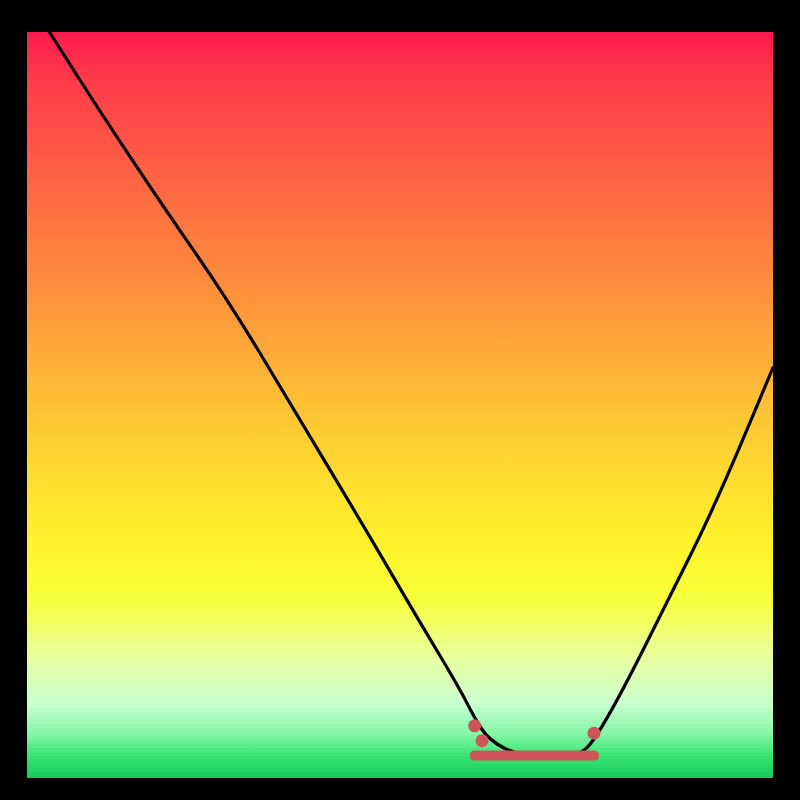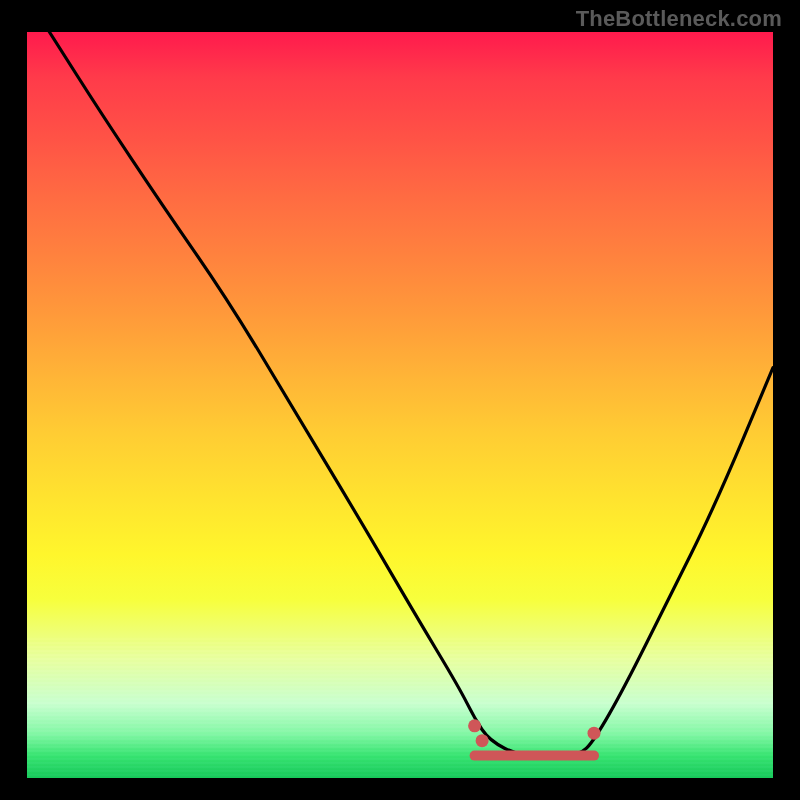--- a/index.html
+++ b/index.html
@@ -92,21 +92,20 @@
     stroke-linecap: round;
   }
   .dot {
     fill: #cf5658;
   }
 </style>
 </head>
 <body>
 
 <div class="frame">
-  <div class="watermark">TheBottleneck.com</div>
 
   <div class="plot-area">
     <div class="stripes"></div>
 
     <svg viewBox="0 0 746 746">
       <path id="curve-path" class="curve" d="M 22.4 0.0 Q 22.4 0.0 48.5 41.0 Q 74.6 82.1 104.5 126.8 Q 134.3 171.6 167.8 220.1 Q 201.4 268.6 235.0 324.5 Q 268.6 380.5 302.1 436.4 Q 335.7 492.4 361.8 537.1 Q 387.9 581.9 410.3 619.2 Q 432.7 656.5 440.1 671.4 Q 447.6 686.3 455.0 697.5 Q 462.5 708.7 477.5 716.2 Q 492.4 723.6 507.3 723.6 Q 522.2 723.6 537.1 723.6 Q 552.0 723.6 559.5 716.2 Q 567.0 708.7 581.9 682.6 Q 596.8 656.5 619.2 611.7 Q 641.6 567.0 663.9 522.2 Q 686.3 477.4 716.2 406.6 T 746.0 335.7"></path>
       <line id="flat-seg" class="flat-stroke" x1="447.6" y1="723.6" x2="567.0" y2="723.6"></line>
       <g id="markers">
           <circle cx="447.6" cy="693.8" r="6.5" class="dot"></circle>
           <circle cx="455.1" cy="708.7" r="6.5" class="dot"></circle>

